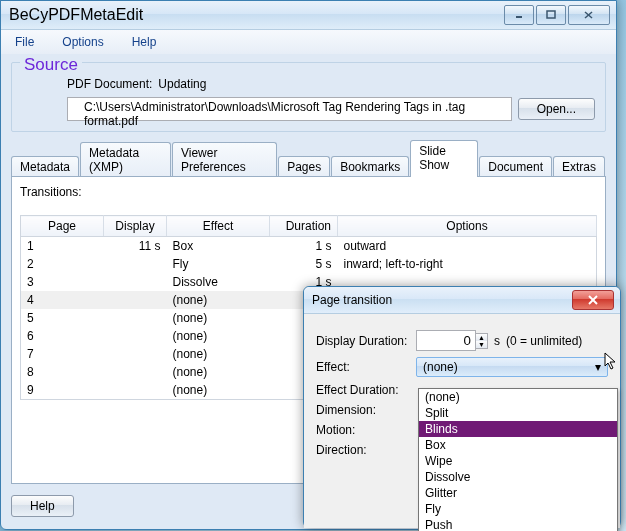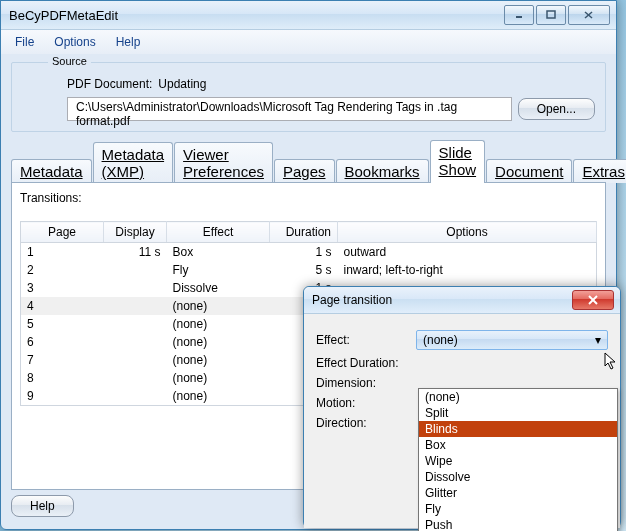--- a/index.html
+++ b/index.html
@@ -1,33 +1,33 @@
 <!DOCTYPE html>
 <html><head>
 <meta charset="utf-8">
 <style>
 html,body{margin:0;padding:0;font-family:"Segoe UI",Tahoma,sans-serif;font-size:12px;color:#000;}
 body{background:linear-gradient(135deg,#4a8bc2 0%,#6aafd8 30%,#a0cce5 60%,#d0e8f5 100%);width:626px;height:531px;overflow:hidden;position:relative;}
 .window{position:absolute;background:#fff;border:1px solid #3c7fb1;border-radius:6px;box-shadow:0 0 12px rgba(0,0,0,.4);}
 .main-window{left:0;top:0;width:615px;height:528px;border-radius:0 0 6px 6px;background:linear-gradient(#dfe9f5,#dfe9f5);}
 .titlebar{height:28px;background:linear-gradient(#e9f1fa,#d7e7f7 45%,#c7ddf1 46%,#dfedf9);border-bottom:1px solid #b5cde1;display:flex;align-items:center;padding:0 6px;border-radius:0;}
-.title{flex:1;font-size:13px;color:#000;padding-left:2px;}
+.title{flex:1;font-size:16px;color:#000;padding-left:2px;}
 .winbtns{display:flex;gap:0;}
 .winbtn{width:28px;height:18px;border:1px solid #6b8ba9;border-radius:2px;display:flex;align-items:center;justify-content:center;background:linear-gradient(#f3f8fd,#d2e3f3 45%,#bcd5ec 46%,#d9eaf9);font-size:10px;color:#3a556e;margin-left:2px;}
 .winbtn.wide{width:40px;}
-.menubar{height:20px;display:flex;align-items:center;gap:4px;padding:2px 6px;background:linear-gradient(#f6f9fd,#e7eef7);}
+.menubar{height:20px;display:flex;align-items:center;gap:12px;padding:2px 6px;background:linear-gradient(#f6f9fd,#e7eef7);}
 .menuitem{padding:2px 8px;color:#15428b;}
 .body-area{padding:8px 10px;}
 .groupbox{border:1px solid #bfd3e6;border-radius:2px;padding:8px 10px 10px 10px;margin-bottom:8px;position:relative;}
-.group-title{position:absolute;top:-8px;left:8px;background:#dfe9f5;padding:0 4px;font-size:11px;color:#000000;margin-left:28px;}
+.group-title{position:absolute;top:-8px;left:8px;background:#dfe9f5;padding:0 4px;font-size:17px;color:#6d28d9;}
 .row{display:flex;align-items:center;gap:6px;margin-top:6px;margin-left:45px;}
-.textbox{border:1px solid #abadb3;background:#fff;padding:2px 8px;height:18px;box-sizing:content-box;}
-.btn{border:1px solid #8d9aab;border-radius:8px;background:linear-gradient(#fdfdfd,#e7ecf2 45%,#d7e0ea 46%,#eaf0f7);padding:3px 18px;}
+.textbox{border:1px solid #abadb3;background:#fff;padding:2px 16px;height:18px;box-sizing:content-box;}
+.btn{border:1px solid #8d9aab;border-radius:3px;background:linear-gradient(#fdfdfd,#e7ecf2 45%,#d7e0ea 46%,#eaf0f7);padding:3px 18px;}
 .tabs{display:flex;align-items:flex-end;gap:0;margin-top:4px;}
-.tab{border:1px solid #9aafc5;border-bottom:none;border-radius:3px 3px 0 0;padding:3px 8px;background:linear-gradient(#f7fafd,#e7eef7);font-size:15px;margin-right:1px;text-decoration:underline;}
+.tab{border:1px solid #9aafc5;border-bottom:none;border-radius:3px 3px 0 0;padding:3px 8px;background:linear-gradient(#f7fafd,#e7eef7);font-size:12px;margin-right:1px;}
 .tab.active{background:#fff;padding-bottom:5px;position:relative;z-index:2;}
 .tab-panel{border:1px solid #9aafc5;background:#fff;padding:8px;position:relative;top:-1px;}
 .label{font-size:12px;}
 .table{border:1px solid #cfd6df;width:100%;border-collapse:collapse;background:#fff;}
 .table th{background:linear-gradient(#fdfdfe,#eef3f9);border-right:1px solid #d7dee7;border-bottom:1px solid #cfd6df;text-align:center;padding:3px 6px;font-weight:normal;}
 .table td{padding:2px 6px;border-right:0;}
 .table tr.sel td{background:#f0f0f0;}
 .bottom-bar{position:absolute;left:10px;bottom:12px;}
 .dialog{left:303px;top:286px;width:316px;height:240px;z-index:5;}
 .dlg-title{height:26px;background:linear-gradient(#eaf2fb,#d9e8f8 45%,#cadff2 46%,#e1eefb);display:flex;align-items:center;padding:0 6px;border-radius:6px 6px 0 0;border-bottom:1px solid #b5cde1;}
@@ -36,21 +36,21 @@
 .dlg-body{padding:10px 12px;background:#f0f0f0;height:calc(100% - 26px);box-sizing:border-box;position:relative;}
 .form-row{display:flex;align-items:center;margin:6px 0;}
 .form-row .flabel{width:100px;}
 .spin{display:flex;align-items:center;}
 .spin input{width:50px;text-align:right;border:1px solid #abadb3;padding:2px 4px;}
 .spin-btns{display:flex;flex-direction:column;border:1px solid #abadb3;border-left:none;}
 .spin-btns span{font-size:7px;line-height:7px;padding:0 2px;background:linear-gradient(#fdfdfd,#e3e9f1);}
 .combo{flex:1;border:1px solid #7eb4ea;background:linear-gradient(#e8f1fb,#d7e7f8 45%,#c5daf1 46%,#dcecfa);padding:2px 6px;display:flex;justify-content:space-between;align-items:center;border-radius:2px;}
 .dropdown-list{position:absolute;left:114px;top:74px;width:198px;border:1px solid #767676;background:#fff;z-index:10;box-shadow:2px 2px 4px rgba(0,0,0,.2);}
 .dropdown-list div{padding:1px 6px;font-size:12px;}
-.dropdown-list div.hilite{background:#c2410c;color:#fff;}
+.dropdown-list div.hilite{background:#701a75;color:#fff;}
 .cursor{position:absolute;left:300px;top:38px;width:14px;height:18px;pointer-events:none;}
 svg{display:block;}
 </style>
 </head>
 <body>
 
 <div class="window main-window">
   <div class="titlebar">
     <span class="title">BeCyPDFMetaEdit</span>
     <div class="winbtns">
@@ -193,20 +193,32 @@
     <span class="title">Page transition</span>
     <div class="dlg-close">
       <svg width="14" height="10">
           <line x1="3" y1="1" x2="11" y2="9" stroke="#fff" stroke-width="2"></line>
           <line x1="11" y1="1" x2="3" y2="9" stroke="#fff" stroke-width="2"></line>
         </svg>
     </div>
   </div>
   <div class="dlg-body">
 
+    <div class="form-row">
+      <span class="flabel">Display Duration:</span>
+      <div class="spin">
+        <input value="0" style="">
+        <div class="spin-btns">
+            <span>▲</span>
+            <span>▼</span>
+          </div>
+      </div>
+      <span style="margin:0 6px">s</span>
+      <span>(0 = unlimited)</span>
+    </div>
 
     <div class="form-row">
       <span class="flabel">Effect:</span>
       <div class="combo">
         <span>(none)</span>
         <span>▾</span>
       </div>
     </div>
 
     <div class="form-row">

